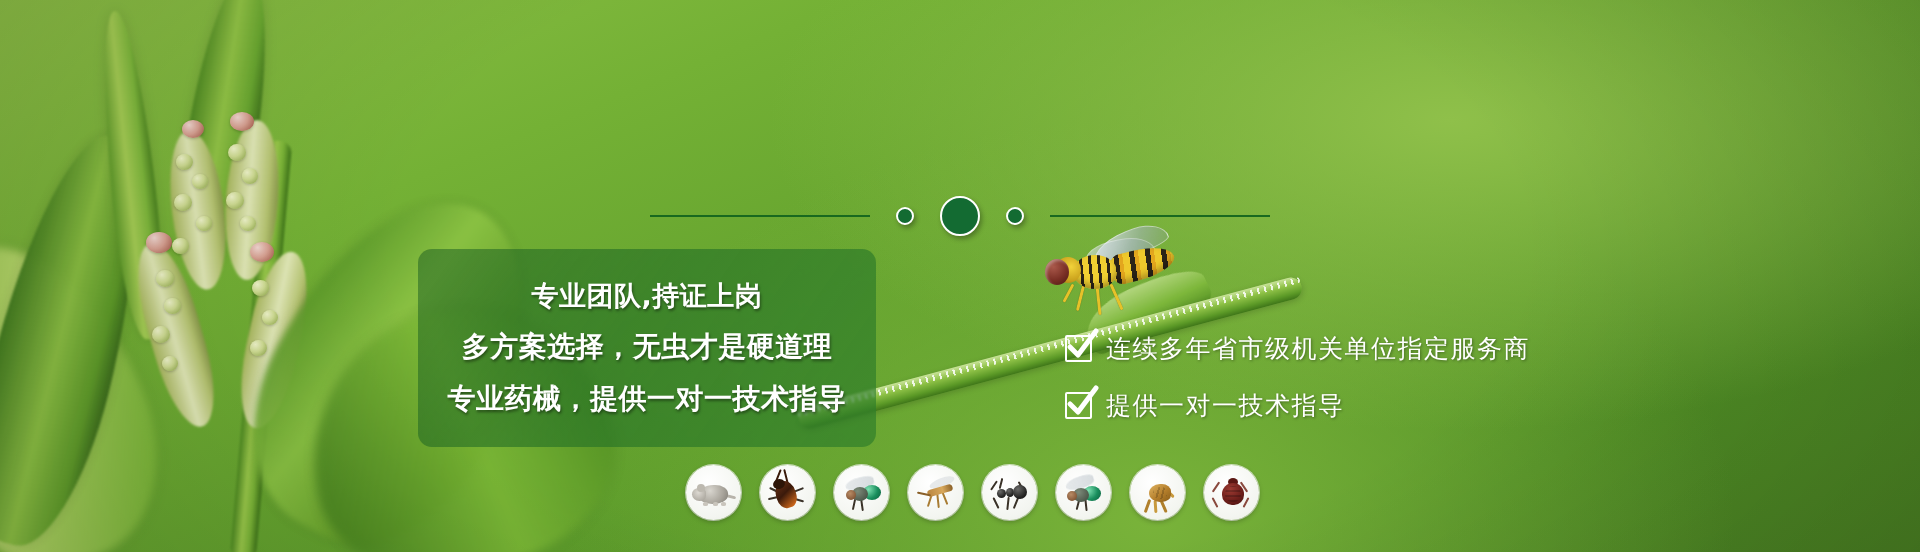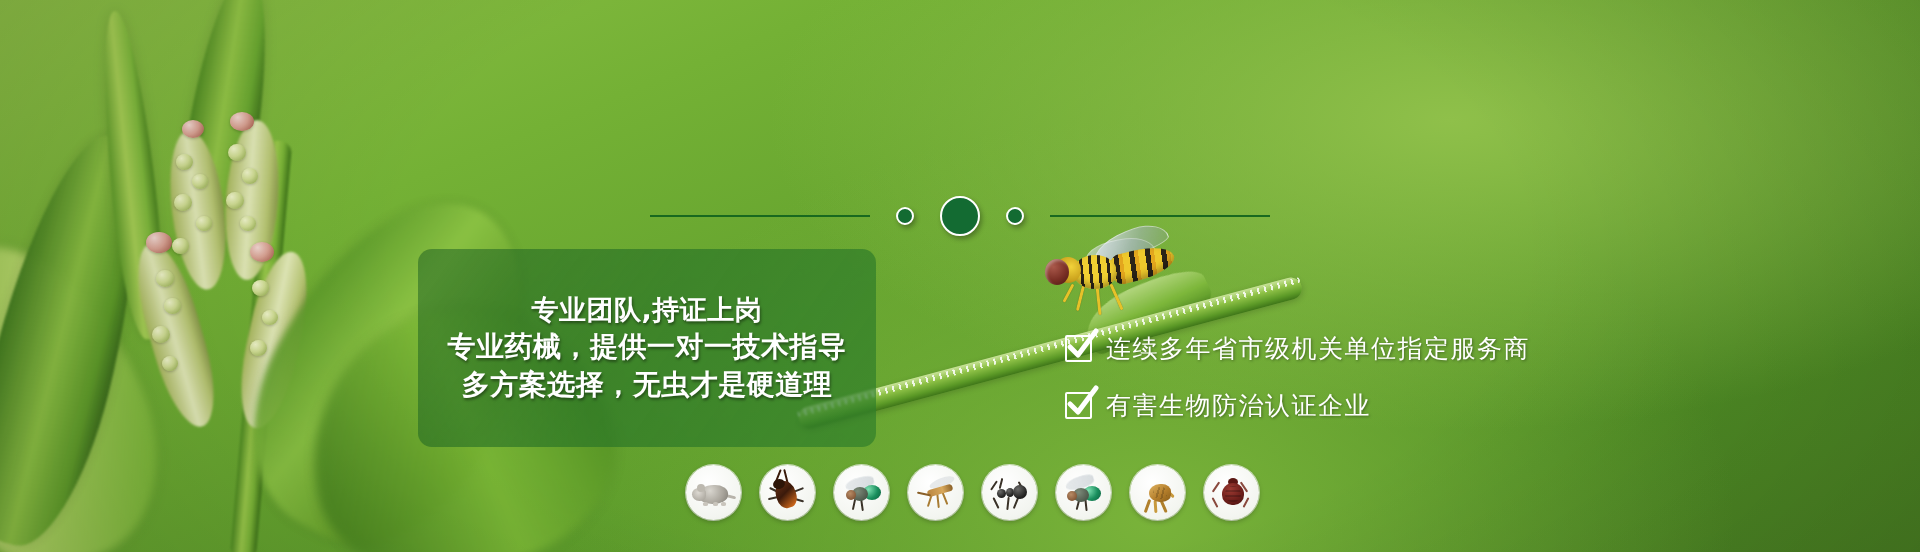--- a/index.html
+++ b/index.html
@@ -181,20 +181,21 @@
 
   
   .panel {
     position: absolute; left: 418px; top: 249px;
     width: 458px; height: 198px;
     border-radius: 14px;
     background: linear-gradient(125deg, rgba(26,92,33,.50) 0%, rgba(36,112,38,.62) 45%, rgba(46,126,42,.68) 100%);
     backdrop-filter: blur(1px);
     display: flex; flex-direction: column;
     align-items: center; justify-content: center;
+    gap: 14px;
   }
   .panel-line {
     color: #ffffff;
     font-weight: 700;
     letter-spacing: .5px;
     text-shadow: 1px 2px 3px rgba(0,0,0,.45);
     white-space: nowrap;
     font-family: "DejaVu Sans", "Liberation Sans", sans-serif;
   }
   .panel-line.l1 { font-size: 27px; }
@@ -374,40 +375,40 @@
   <div class="divider-row">
     <div class="div-line"></div>
     <div class="dot small"></div>
     <div class="dot big"></div>
     <div class="dot small"></div>
     <div class="div-line"></div>
   </div>
 
   <div class="panel">
     <div class="panel-line l1">专业团队,持证上岗</div>
+    <div class="panel-line l2">多方案选择，无虫才是硬道理</div>
     <div class="panel-line l3">专业药械，提供一对一技术指导</div>
-    <div class="panel-line l2">多方案选择，无虫才是硬道理</div>
   </div>
 
   <div class="checklist">
     <div class="check-item">
       <span class="check-box">
         <svg width="34" height="34" viewBox="0 0 34 34" aria-hidden="true">
           <path d="M5 19 L13 27 L31 3" fill="none" stroke="#ffffff" stroke-width="5" stroke-linecap="round" stroke-linejoin="round"></path>
         </svg>
       </span>
       <span class="check-text">连续多年省市级机关单位指定服务商</span>
     </div>
     <div class="check-item">
       <span class="check-box">
         <svg width="34" height="34" viewBox="0 0 34 34" aria-hidden="true">
           <path d="M5 19 L13 27 L31 3" fill="none" stroke="#ffffff" stroke-width="5" stroke-linecap="round" stroke-linejoin="round"></path>
         </svg>
       </span>
-      <span class="check-text">有害生物防治认证企业</span>
+      <span class="check-text">提供一对一技术指导</span>
     </div>
   </div>
 
   <div class="pest-row">
 
     <div class="pest-circle">
       <span class="glyph">
         <i class="pb rat-tail"></i>
         <i class="pb rat-body"></i>
         <i class="pb rat-head"></i>

